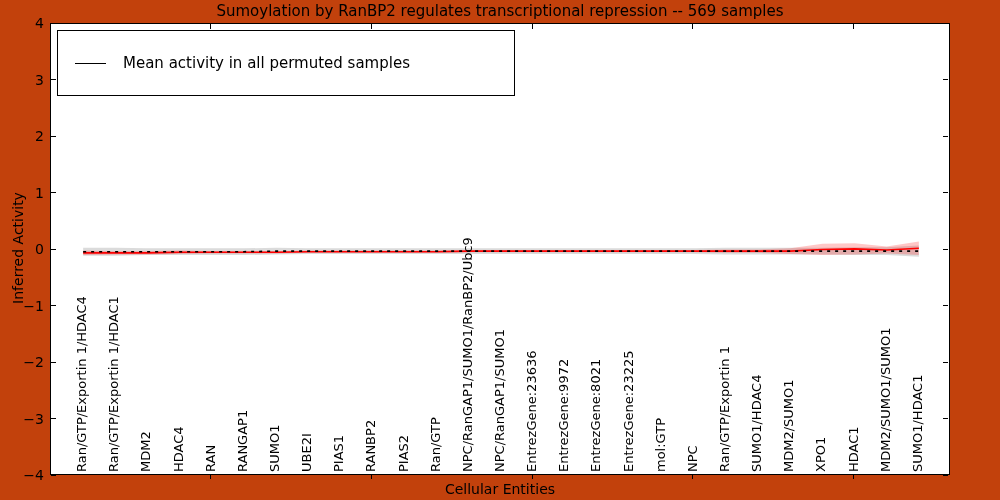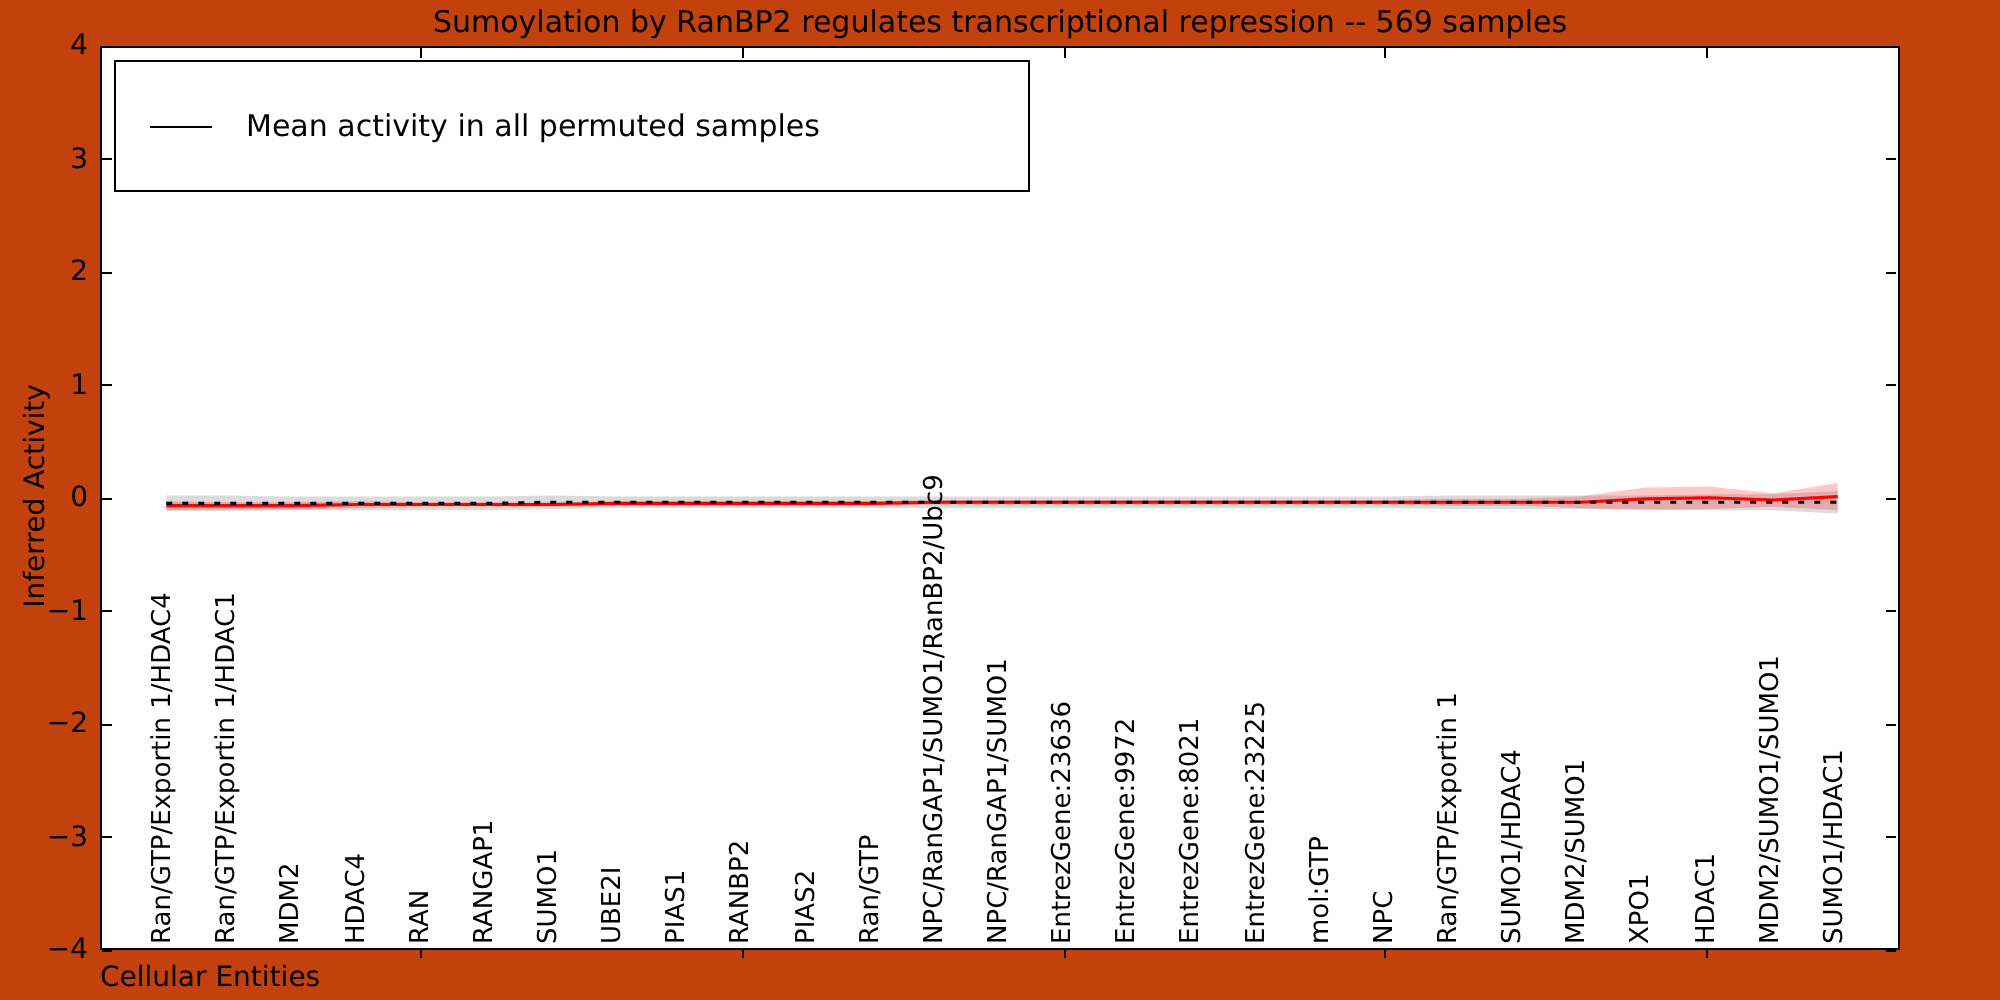--- a/index.html
+++ b/index.html
@@ -15,21 +15,21 @@
   #chart-svg{position:absolute;left:0;top:0;width:900px;height:452px;}
   #fig-title{
     position:absolute;left:50px;top:2px;width:900px;text-align:center;
     font-size:15px;white-space:nowrap;
   }
   #y-axis-label{
     position:absolute;left:-62px;top:240px;width:160px;text-align:center;
     font-size:14px;transform:rotate(-90deg);transform-origin:center center;
   }
   #x-axis-label{
-    position:absolute;left:50px;top:481px;width:900px;
+    position:absolute;left:50px;top:481px;width:900px;text-align:center;
     font-size:14px;
   }
   .ytick-label{
     position:absolute;left:0;width:44px;text-align:right;font-size:14px;
     line-height:18px;
   }
   .tick{position:absolute;background:#000;}
   .xticklabel{
     position:absolute;font-size:13px;line-height:14px;white-space:nowrap;
     transform:rotate(-90deg);transform-origin:0 0;

